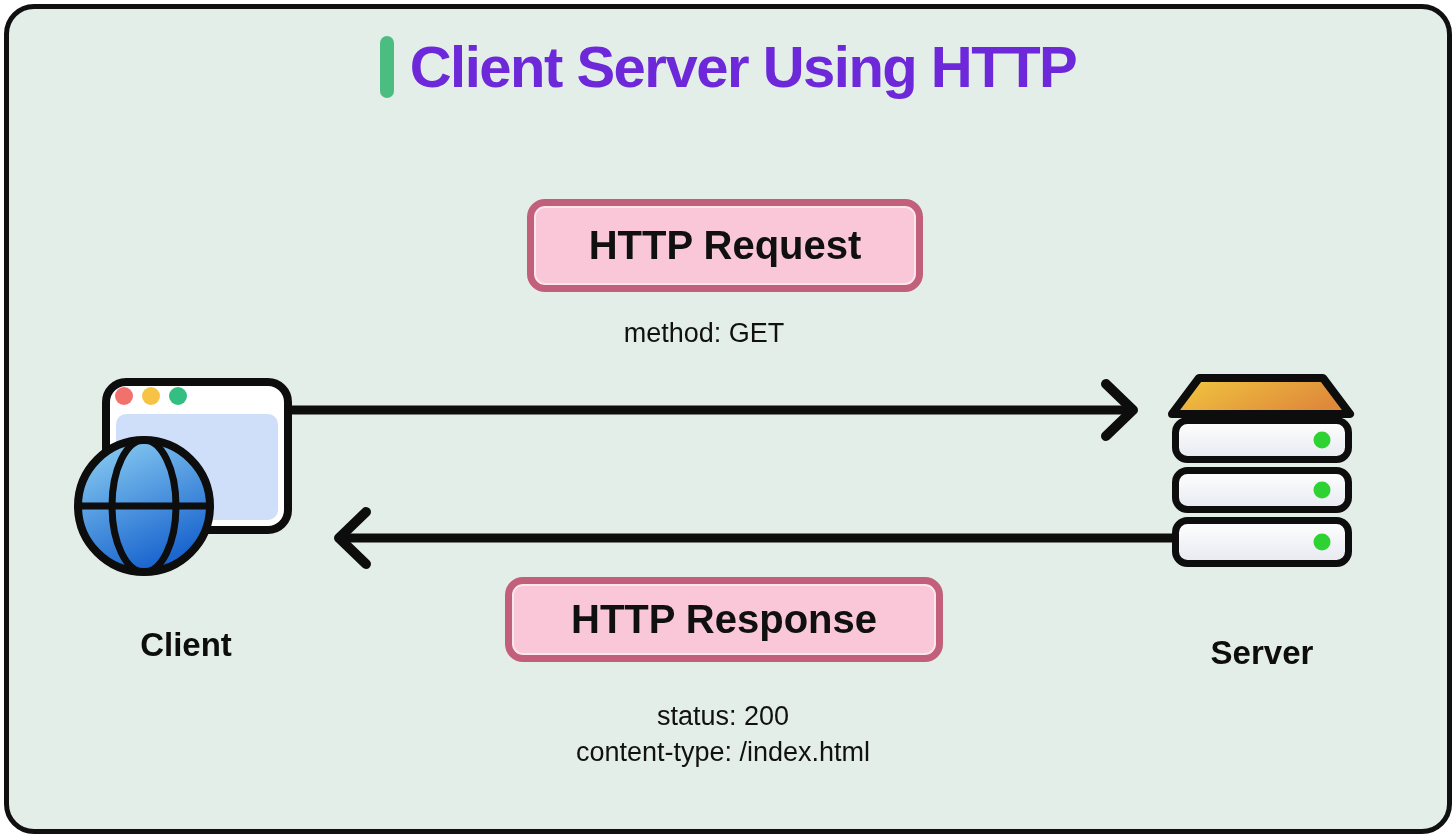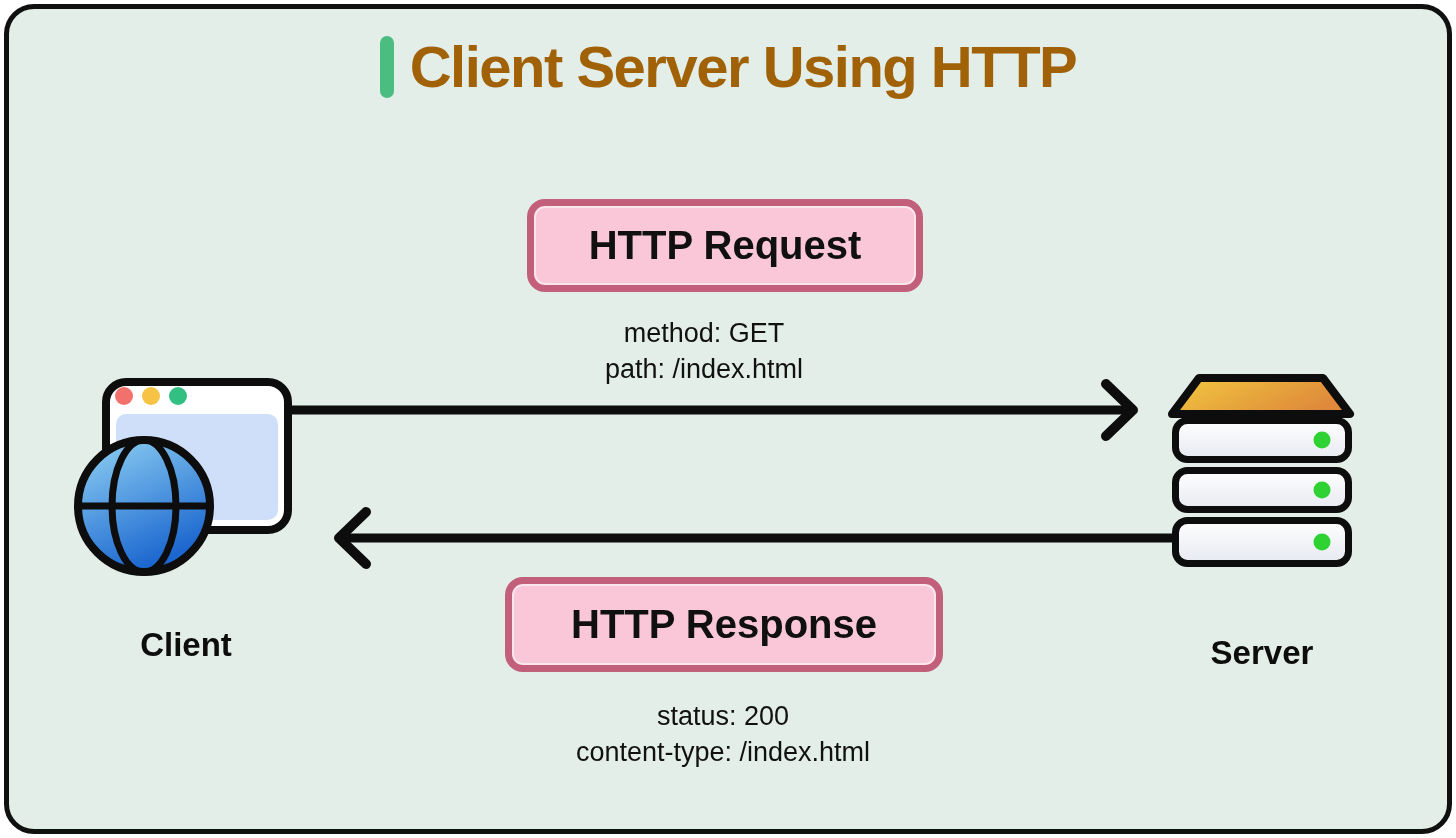--- a/index.html
+++ b/index.html
@@ -3,28 +3,28 @@
 <meta charset="utf-8">
 <style>
   html,body{margin:0;padding:0;background:#ffffff;}
   body{font-family:"Liberation Sans","DejaVu Sans",sans-serif;color:#0d0d0d;}
   .canvas{position:relative;width:1456px;height:838px;background:#ffffff;overflow:hidden;}
   .card{position:absolute;inset:4px;border:5px solid #101010;border-radius:30px;background:#e4eee9;}
   .overlay{position:absolute;left:0;top:0;width:1456px;height:838px;}
 
   .title-row{position:absolute;top:34px;left:0;right:0;display:flex;justify-content:center;align-items:center;gap:16px;}
   .accent-bar{display:inline-block;width:14px;height:62px;border-radius:7px;background:#4cbd81;}
-  .title-text{margin:0;font-size:58px;line-height:66px;font-weight:800;letter-spacing:-1.5px;color:#a16207;}
+  .title-text{margin:0;font-size:58px;line-height:66px;font-weight:800;letter-spacing:-1.5px;color:#6d28d9;}
 
   .badge{position:absolute;display:flex;align-items:center;justify-content:center;
          background:#f9c7d7;border:7px solid #c25f7b;border-radius:18px;
          box-shadow:inset 0 0 0 2px rgba(255,255,255,.55);
          font-size:40px;font-weight:600;color:#101010;box-sizing:border-box;}
   .request-badge{left:527px;top:199px;width:396px;height:93px;}
-  .response-badge{left:505px;top:577px;width:438px;height:95px;}
+  .response-badge{left:505px;top:577px;width:438px;height:85px;}
 
   .details{position:absolute;width:400px;text-align:center;font-size:27px;line-height:36px;font-weight:500;color:#111;}
   .request-details{left:504px;top:315px;}
   .response-details{left:523px;top:698px;}
 
   .entity-label{position:absolute;width:250px;text-align:center;font-size:33px;font-weight:600;color:#0d0d0d;}
   .client-label{left:61px;top:626px;}
   .server-label{left:1137px;top:626px;margin-top:8px;}
 </style>
 </head>
@@ -86,21 +86,20 @@
       <circle cx="1322" cy="490" r="8.5" fill="#2fd233"></circle>
       <circle cx="1322" cy="542" r="8.5" fill="#2fd233"></circle>
     </g>
   </svg>
 
   <div class="badge request-badge">
     <span>HTTP Request</span>
   </div>
   <div class="details request-details">
     <div>method: GET</div>
-    <div>path: /index.html</div>
   </div>
 
   <div class="badge response-badge">
     <span>HTTP Response</span>
   </div>
   <div class="details response-details">
     <div>status: 200</div>
     <div>content-type: /index.html</div>
   </div>
 

